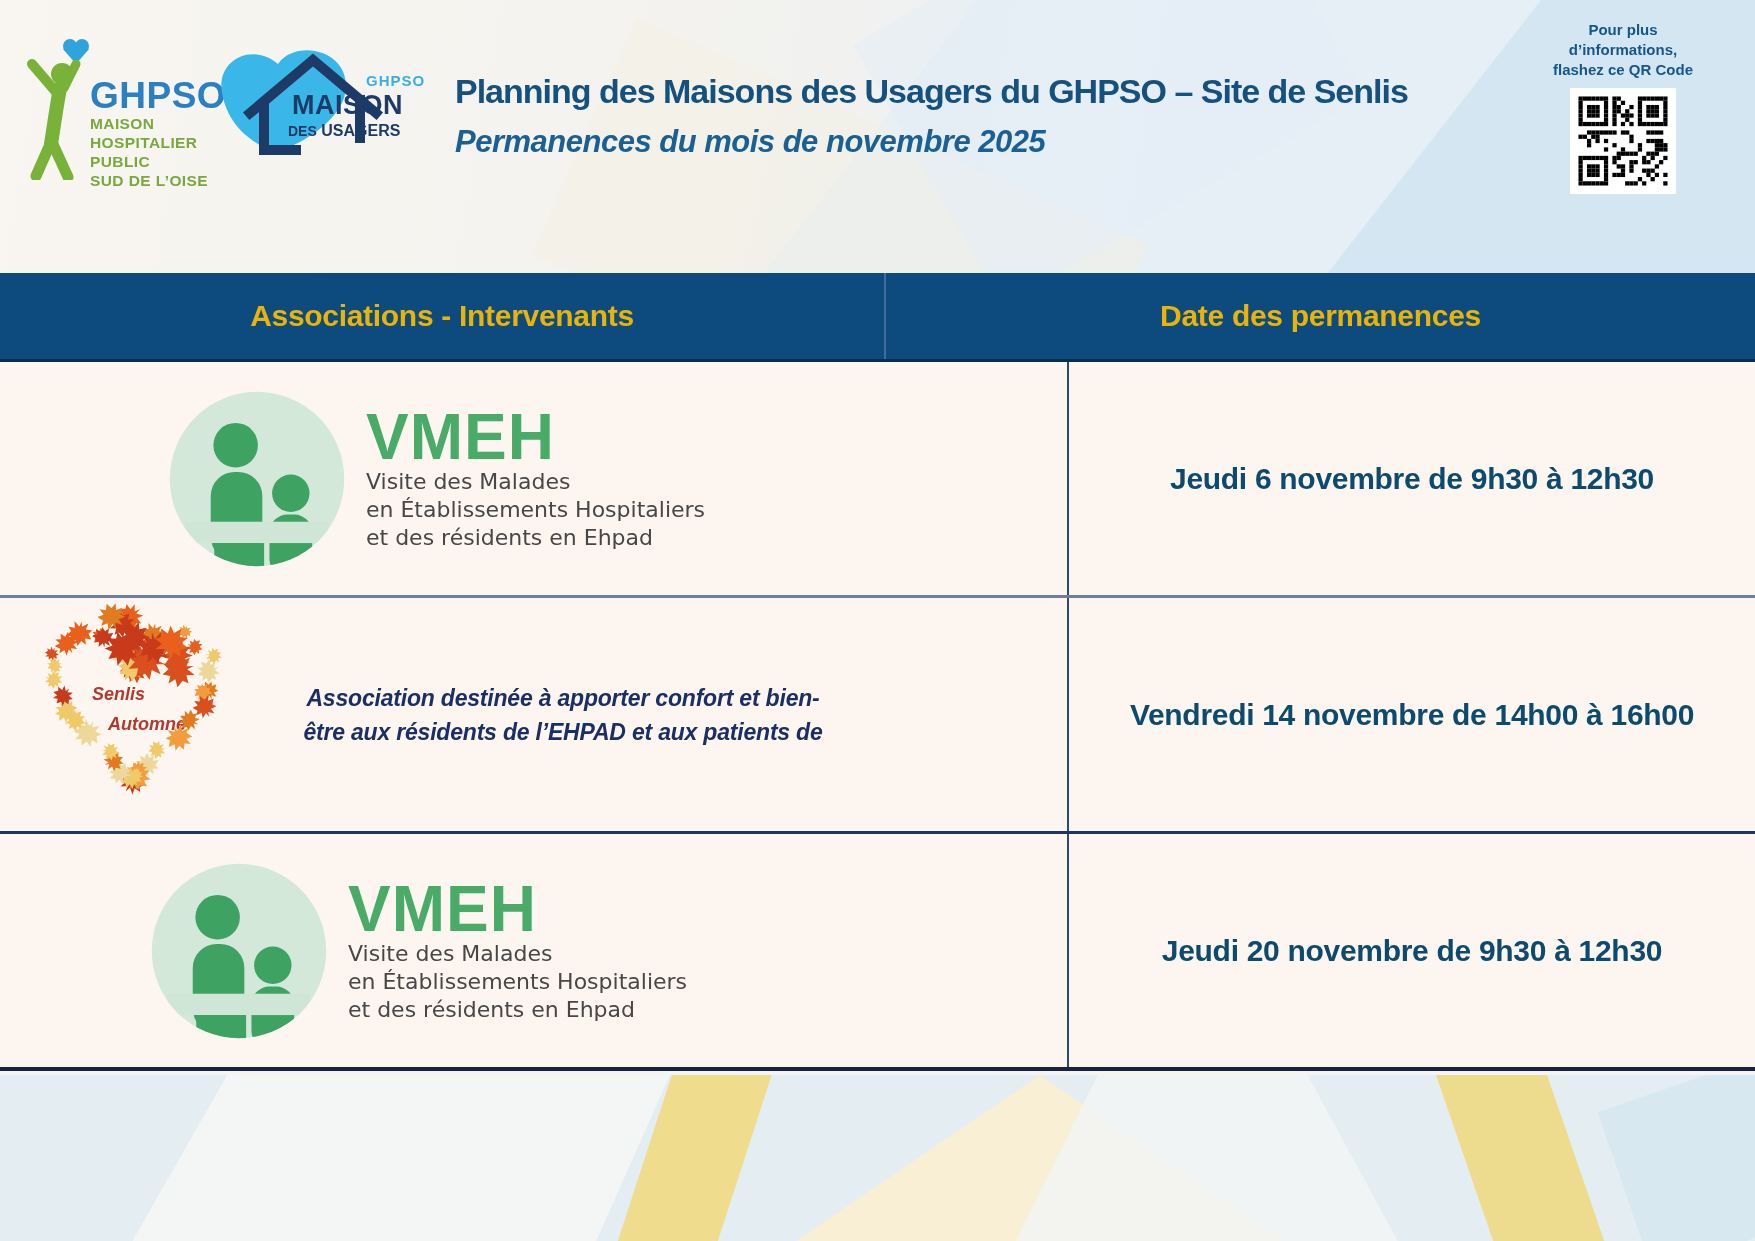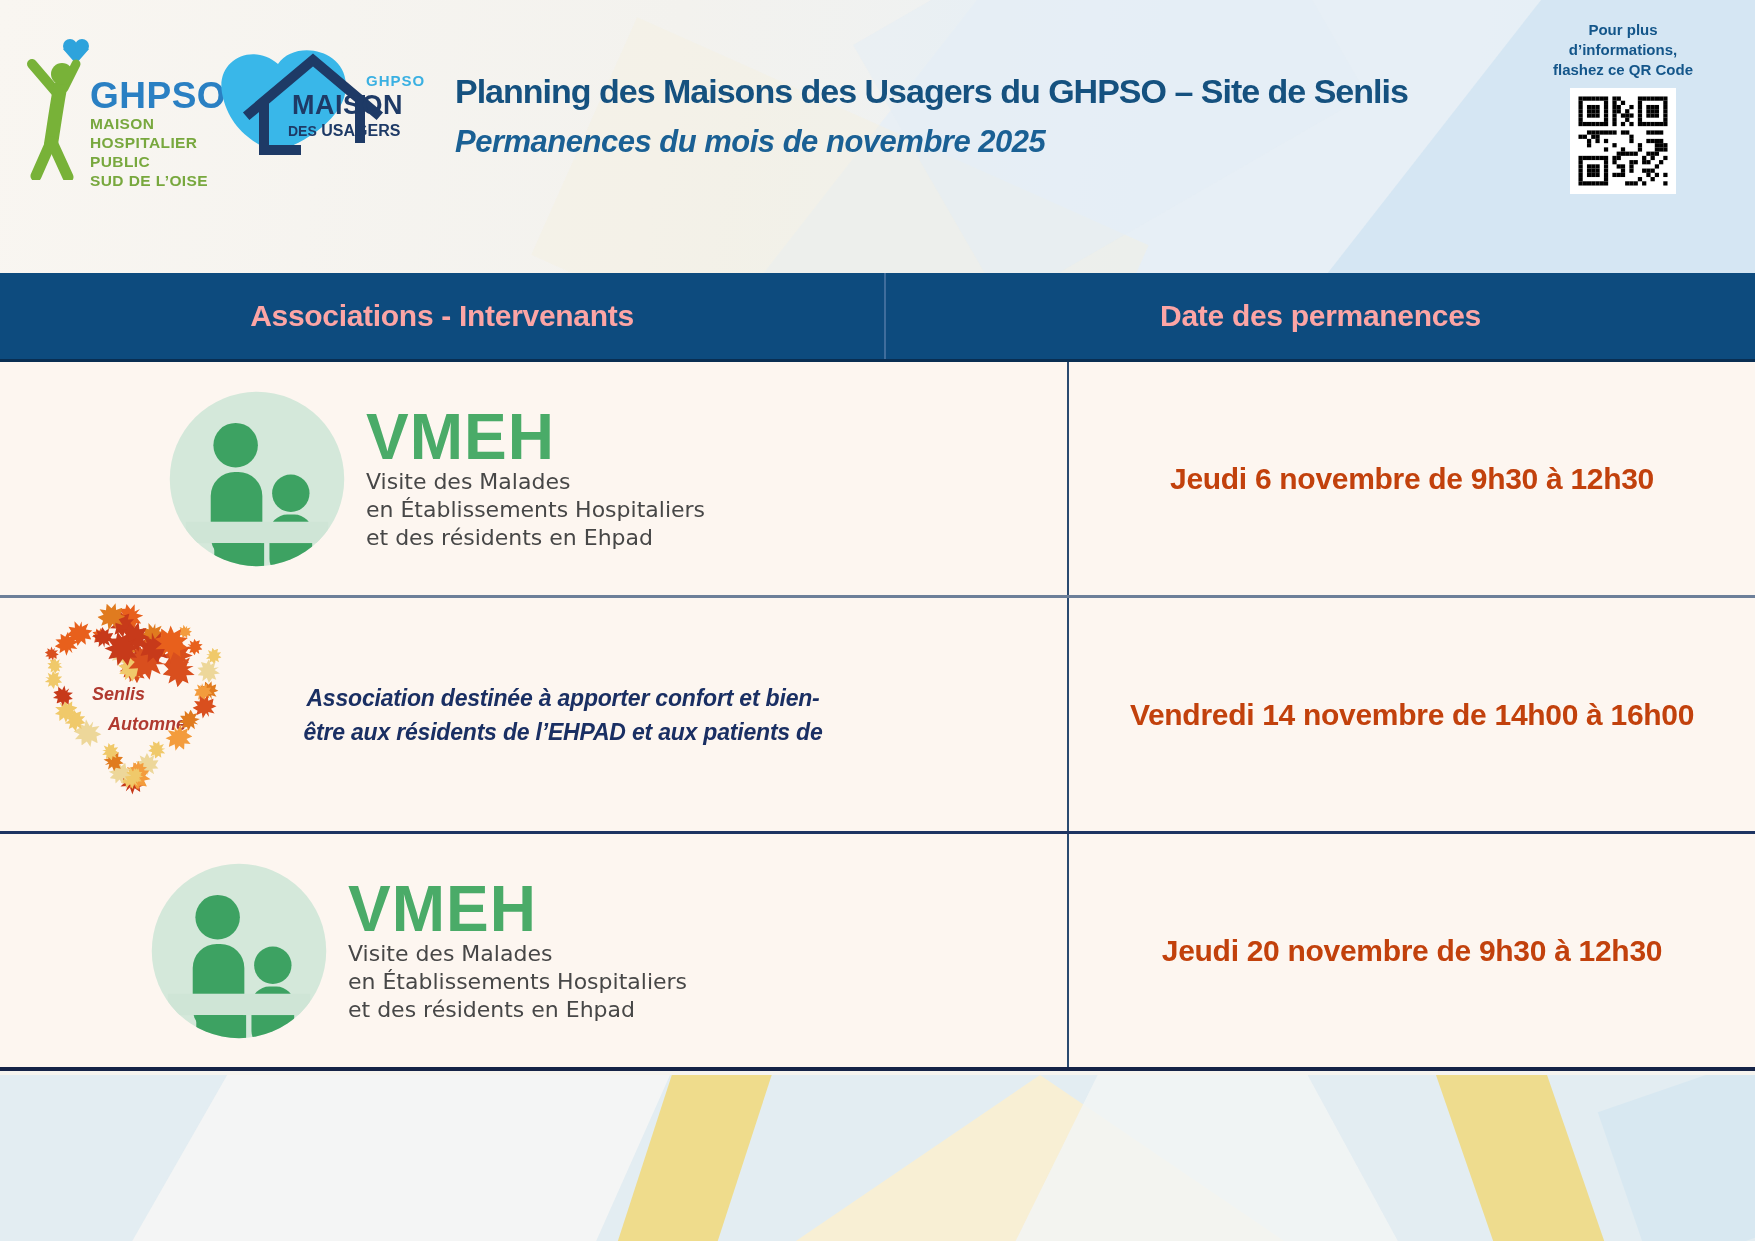--- a/index.html
+++ b/index.html
@@ -46,31 +46,31 @@
   .sub-title { margin-top:13px; font-size:31px; font-weight:bold; font-style:italic; color:#1a6094; letter-spacing:-0.5px; white-space:nowrap; }
 
   .qr-block { position:absolute; left:1498px; top:20px; width:250px; }
   .qr-caption { text-align:center; font-size:15px; font-weight:bold; color:#14568a; line-height:20px; }
   .qr-code { display:block; margin:8px auto 0 auto; }
 
   
   .planning-table { position:absolute; left:0; top:273px; width:1755px; }
   .thead { display:flex; height:89px; background:#0d4b7e; border-bottom:3px solid #092e52; }
   .th { display:flex; align-items:center; justify-content:center;
-        color:#fca5a5; font-size:30px; font-weight:bold; letter-spacing:-0.3px; }
+        color:#eab308; font-size:30px; font-weight:bold; letter-spacing:-0.3px; }
   .th1 { width:886px; border-right:2px solid #3f6d9c; }
   .th2 { flex:1; }
 
   .trow { display:flex; background:#fdf6f0; }
   .row1 { height:236px; border-bottom:3px solid #6d7f99; }
   .row2 { height:236px; border-bottom:3px solid #1e3462; }
   .row3 { height:237px; border-bottom:4px solid #152347; }
   .cell-left { width:1069px; position:relative; border-right:2px solid #2b4a70; }
   .cell-right { flex:1; display:flex; align-items:center; justify-content:center; }
-  .date-text { font-size:30px; font-weight:bold; color:#c2410c; letter-spacing:-0.3px; white-space:nowrap;text-align:center; }
+  .date-text { font-size:30px; font-weight:bold; color:#0c4a6e; letter-spacing:-0.3px; white-space:nowrap;text-align:center; }
 
   
   .vmeh-wrap { position:absolute; top:0; left:0; width:100%; height:100%;
     display:flex; align-items:center; }
   .row1 .vmeh-wrap { padding-left:168px; }
   .row3 .vmeh-wrap { padding-left:150px; }
   .vmeh-logo-svg { flex:none; }
   .vmeh-textcol { margin-left:20px; }
   .vmeh-title { font-size:64px; font-weight:bold; color:#4aab68; line-height:62px; letter-spacing:1px; }
   .vmeh-line { font-family:"DejaVu Sans", sans-serif; font-size:22px; color:#474747; line-height:28px; }

